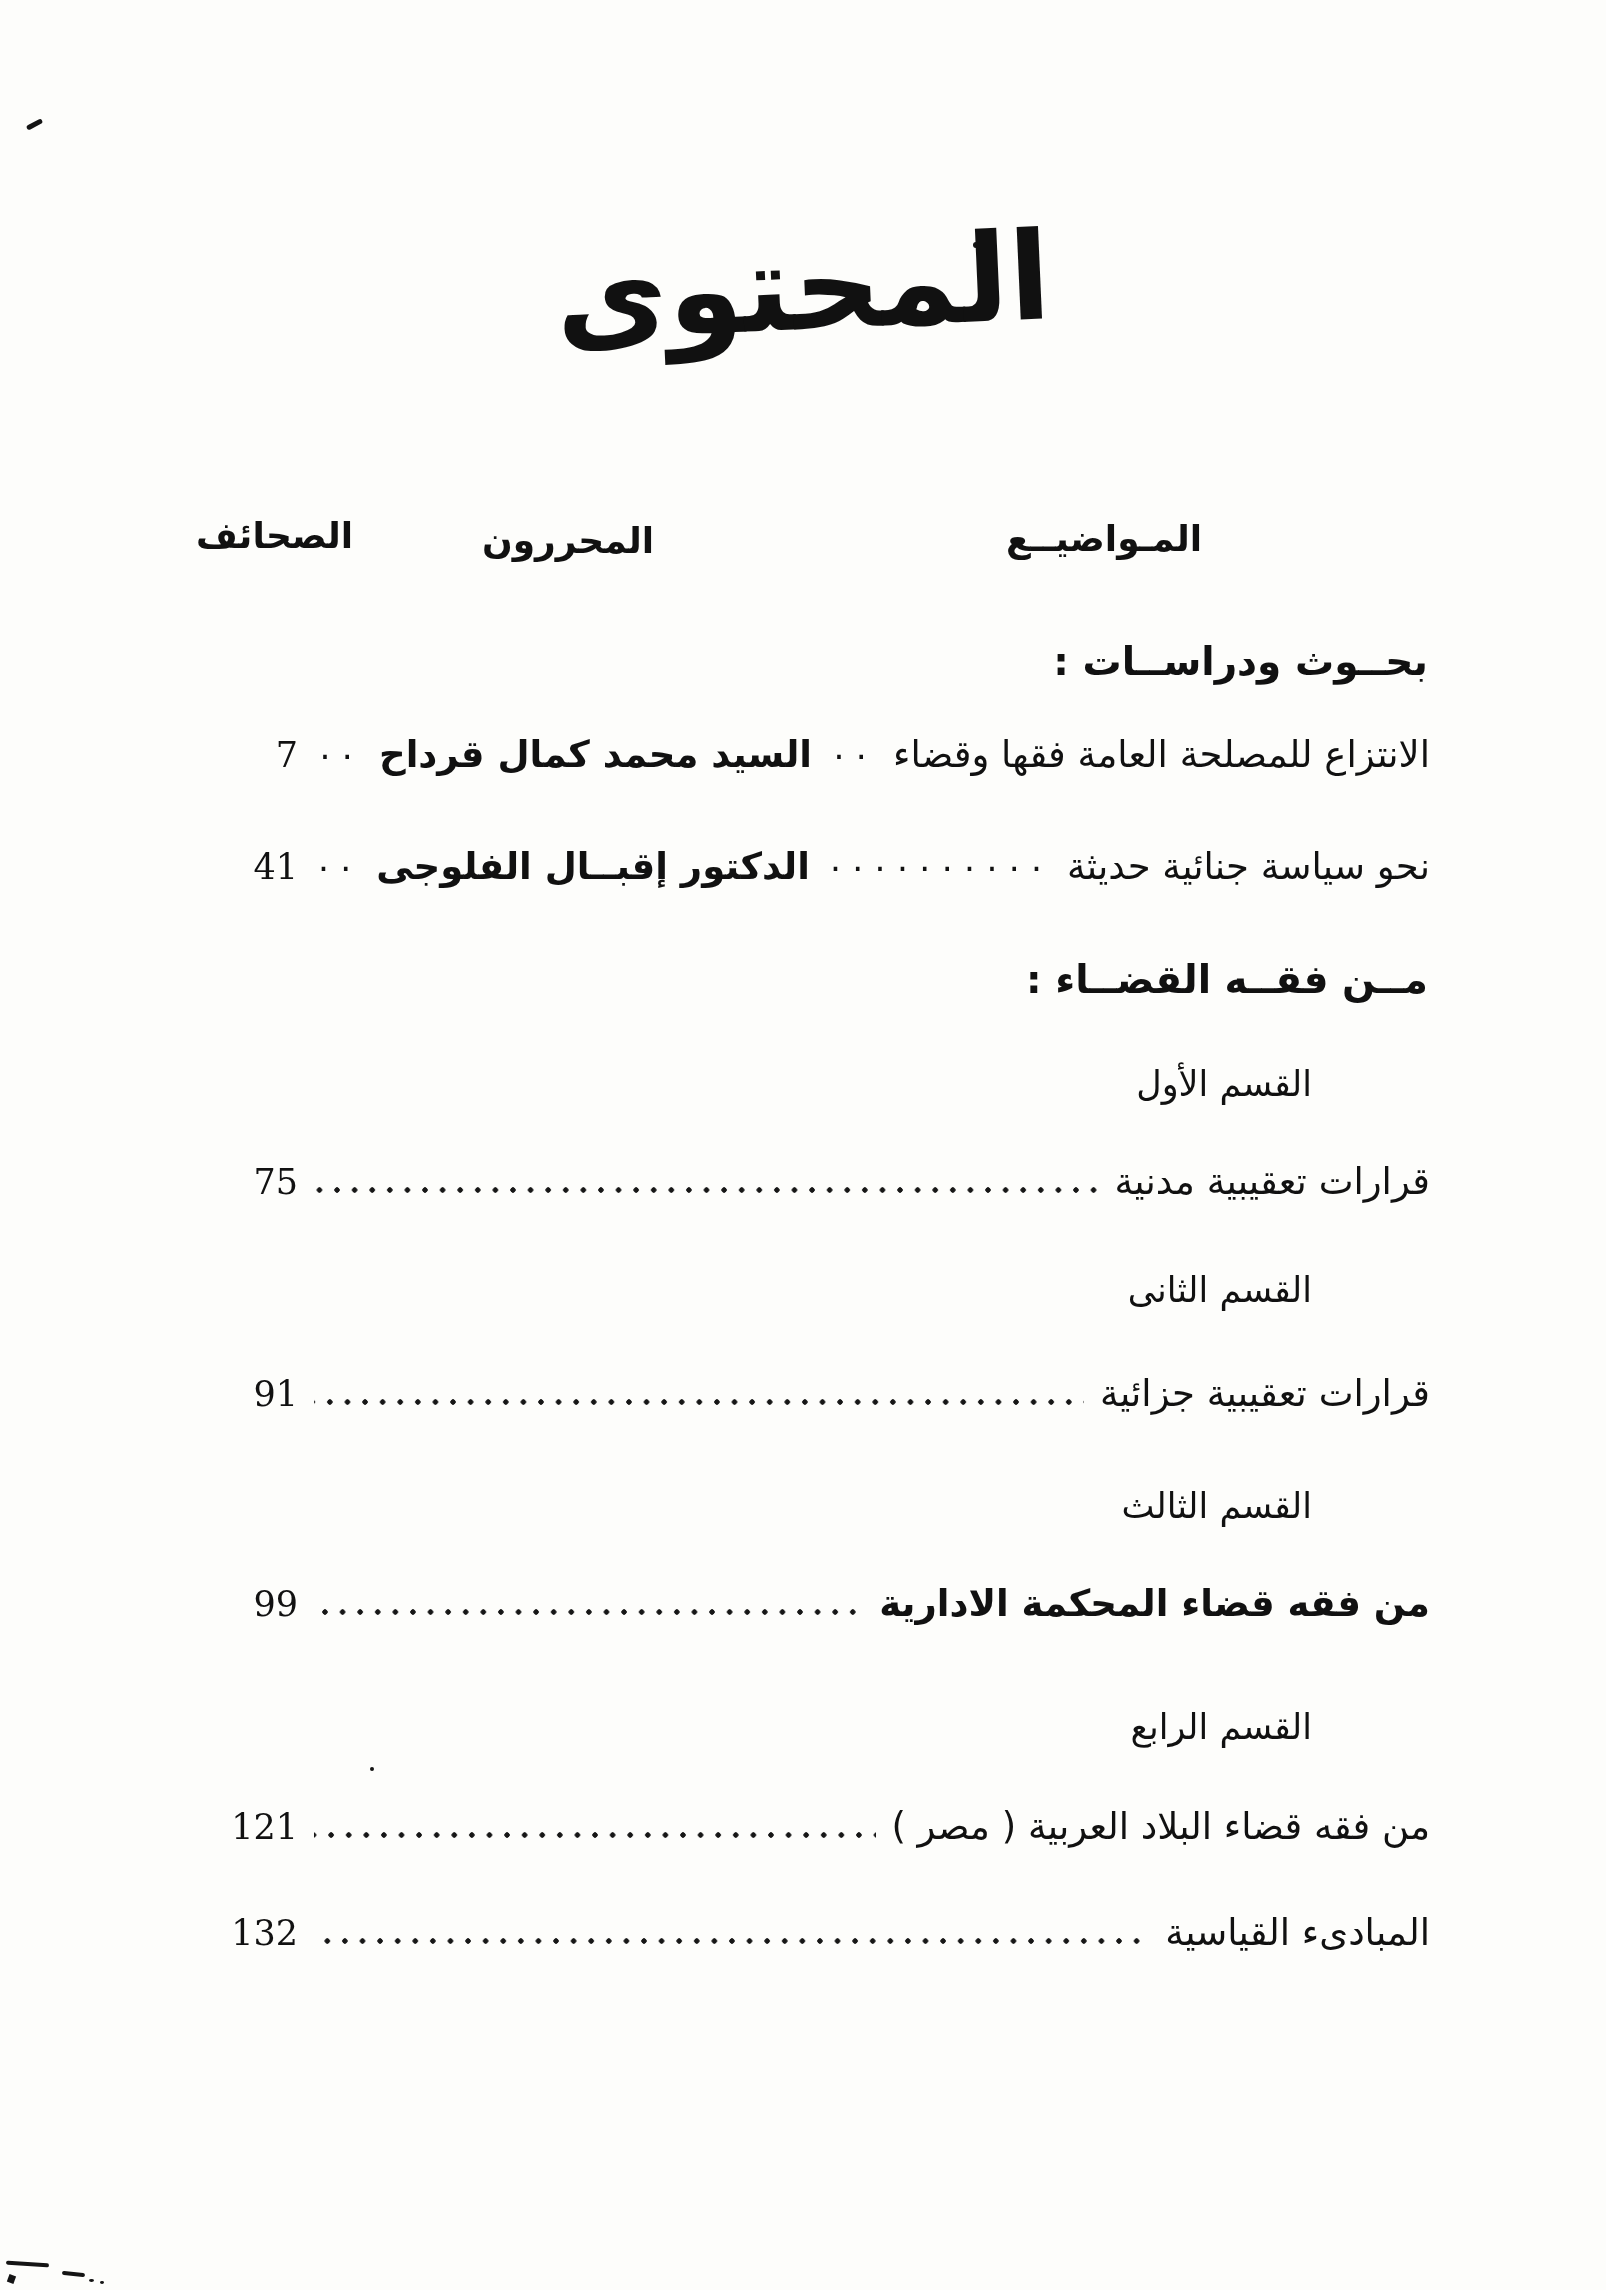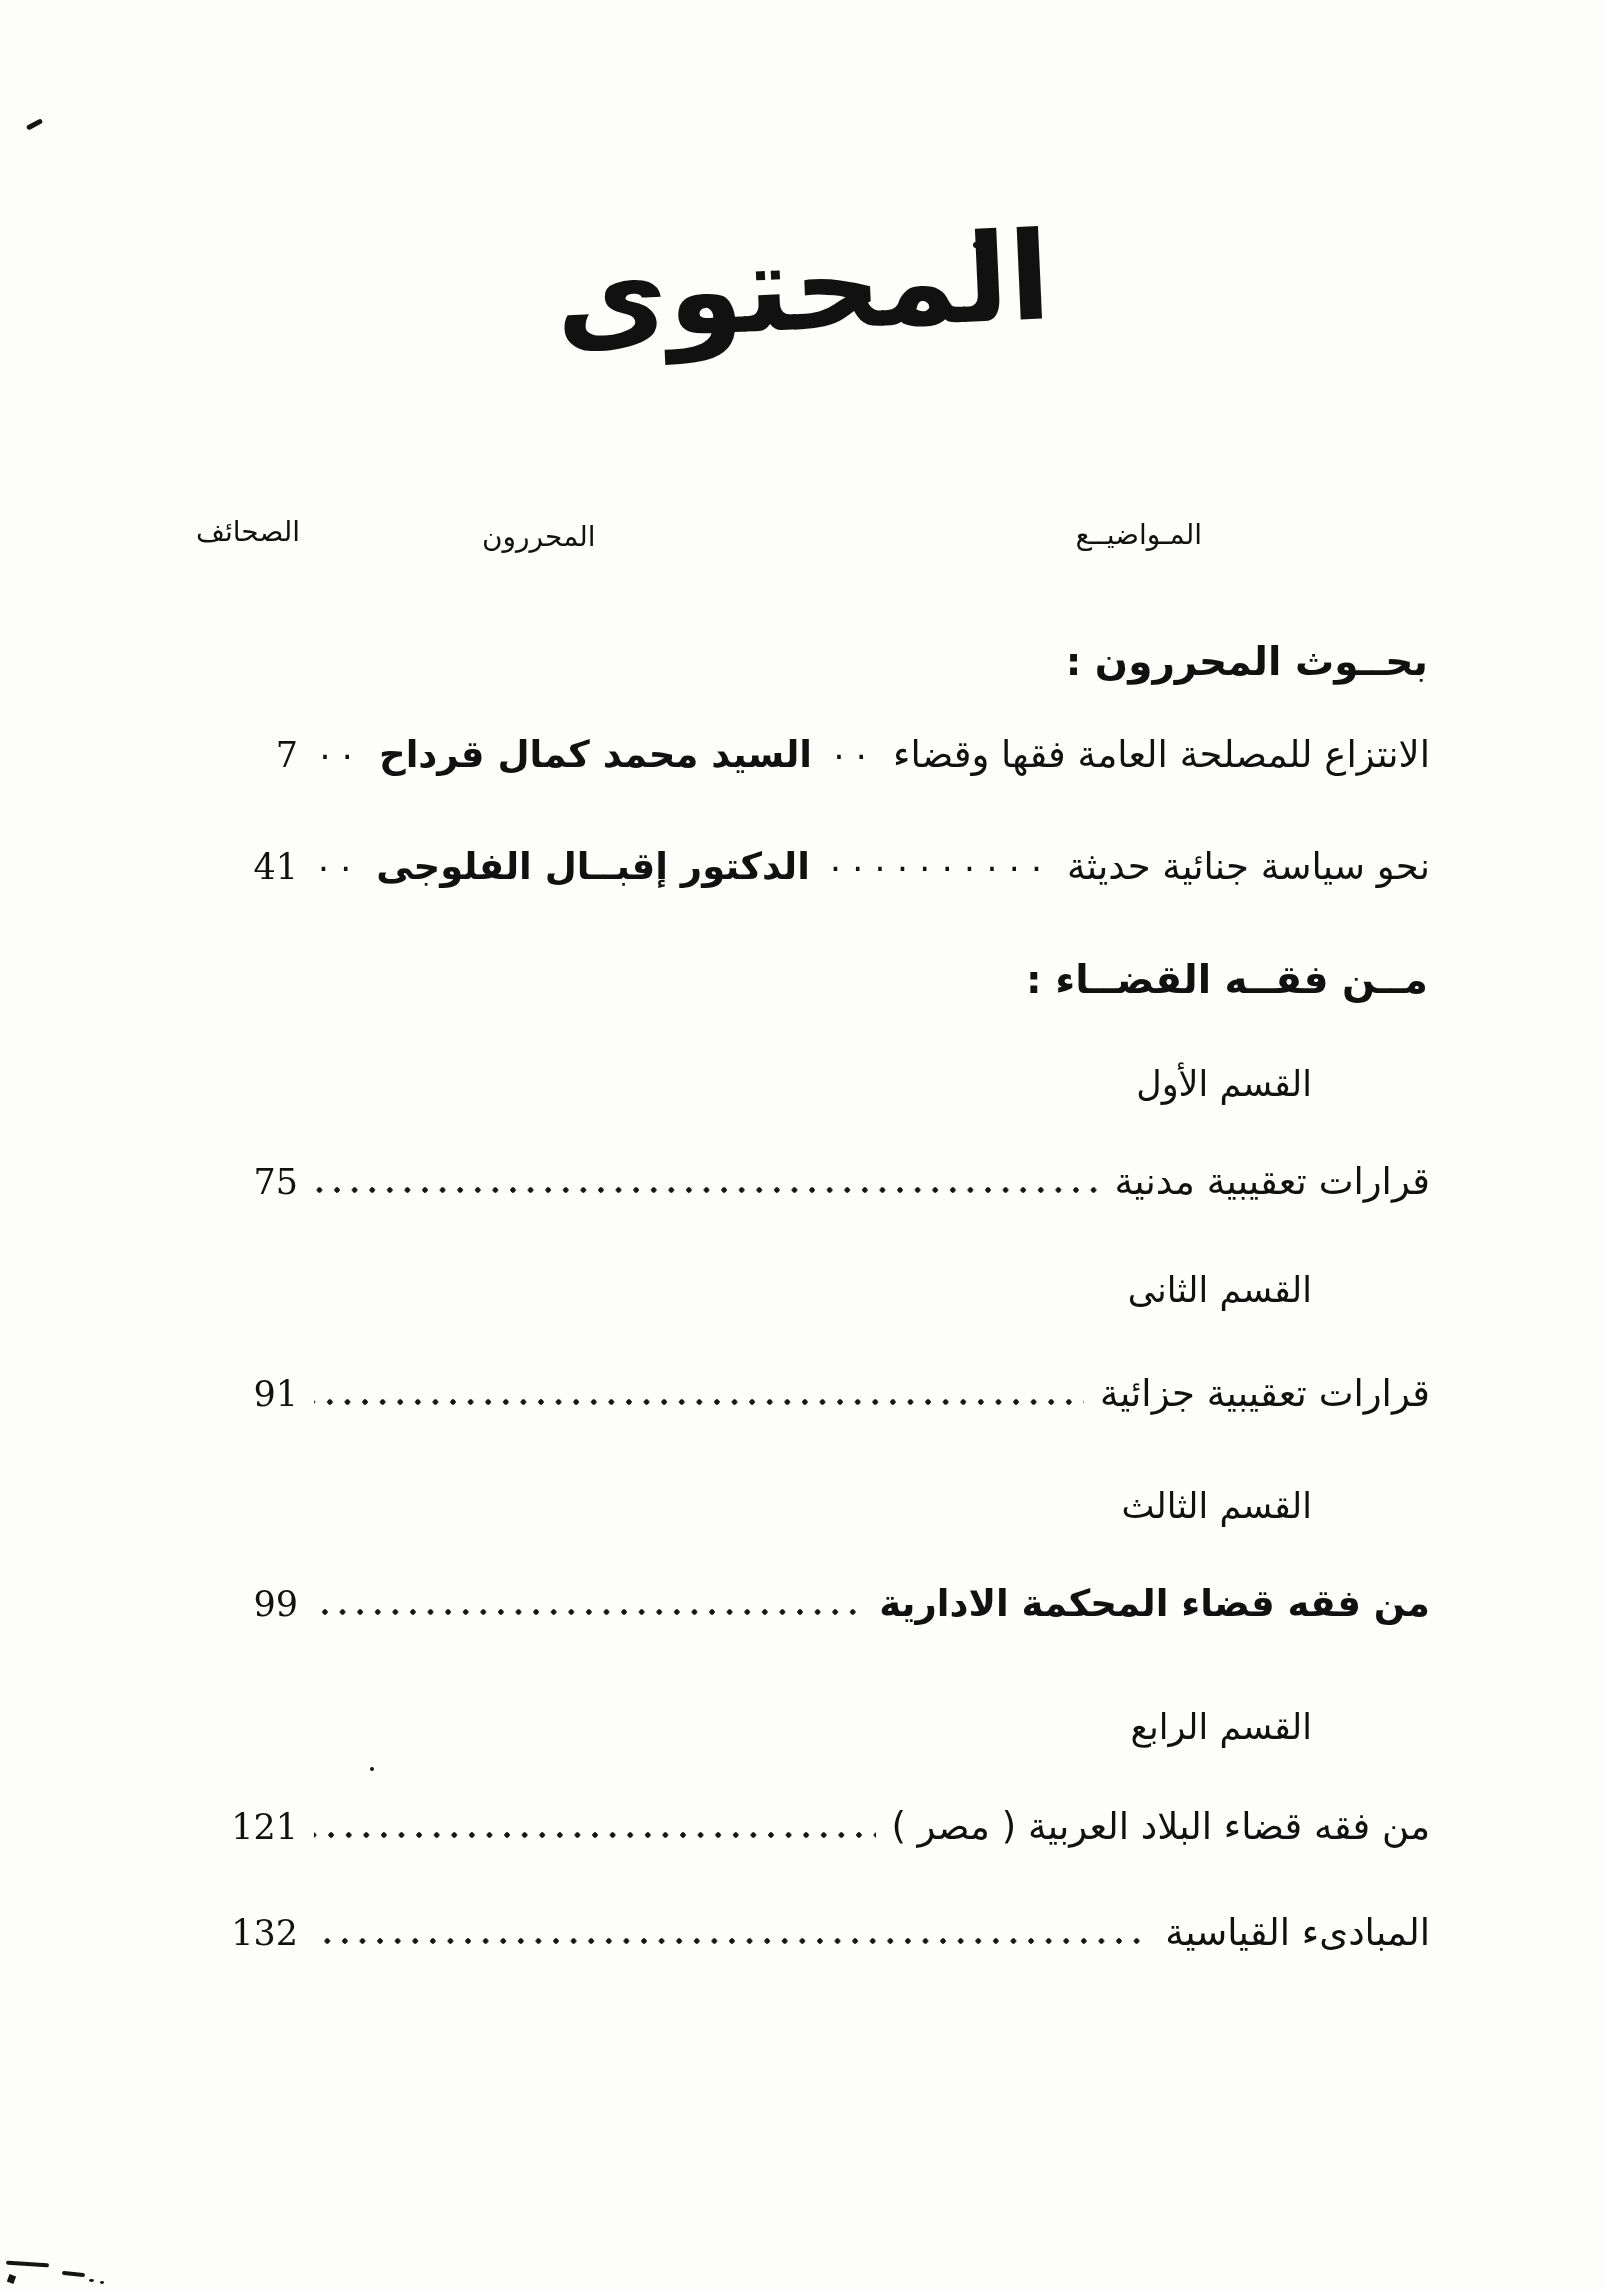--- a/index.html
+++ b/index.html
@@ -20,22 +20,22 @@
     transform:translateX(-50%) rotate(-2.5deg);
     font-size:122px;
     font-weight:bold;
     letter-spacing:-2px;
     white-space:nowrap;
     line-height:1.3;
   }
   
   .col-head{
     position:absolute;
-    font-weight:normal;
-    font-size:28px;
+    font-weight:bold;
+    font-size:36px;
     white-space:nowrap;
   }
   .col-topics{top:518px;right:404px;}
   .col-editors{top:520px;left:482px;}
   .col-pages{top:515px;left:196px;}
   
   .sec-head{
     position:absolute;
     right:178px;
     font-weight:bold;
@@ -123,21 +123,21 @@
   <div class="artifact a-b3"></div>
   <div class="artifact a-b4"></div>
   <div class="artifact a-b5"></div>
 
   <div class="title">المحتوى</div>
 
   <div class="col-head col-topics">المـواضيــع</div>
   <div class="col-head col-editors">المحررون</div>
   <div class="col-head col-pages">الصحائف</div>
 
-  <div class="sec-head sec-studies">بحــوث المحررون :</div>
+  <div class="sec-head sec-studies">بحــوث ودراســات :</div>
 
   <div class="row row-1">
     <span>الانتزاع للمصلحة العامة فقها وقضاء</span>
     <span class="sep">..</span>
     <span class="bold">السيد محمد كمال قرداح</span>
     <span class="sep">..</span>
     <span class="num">7</span>
   </div>
 
   <div class="row row-2">

